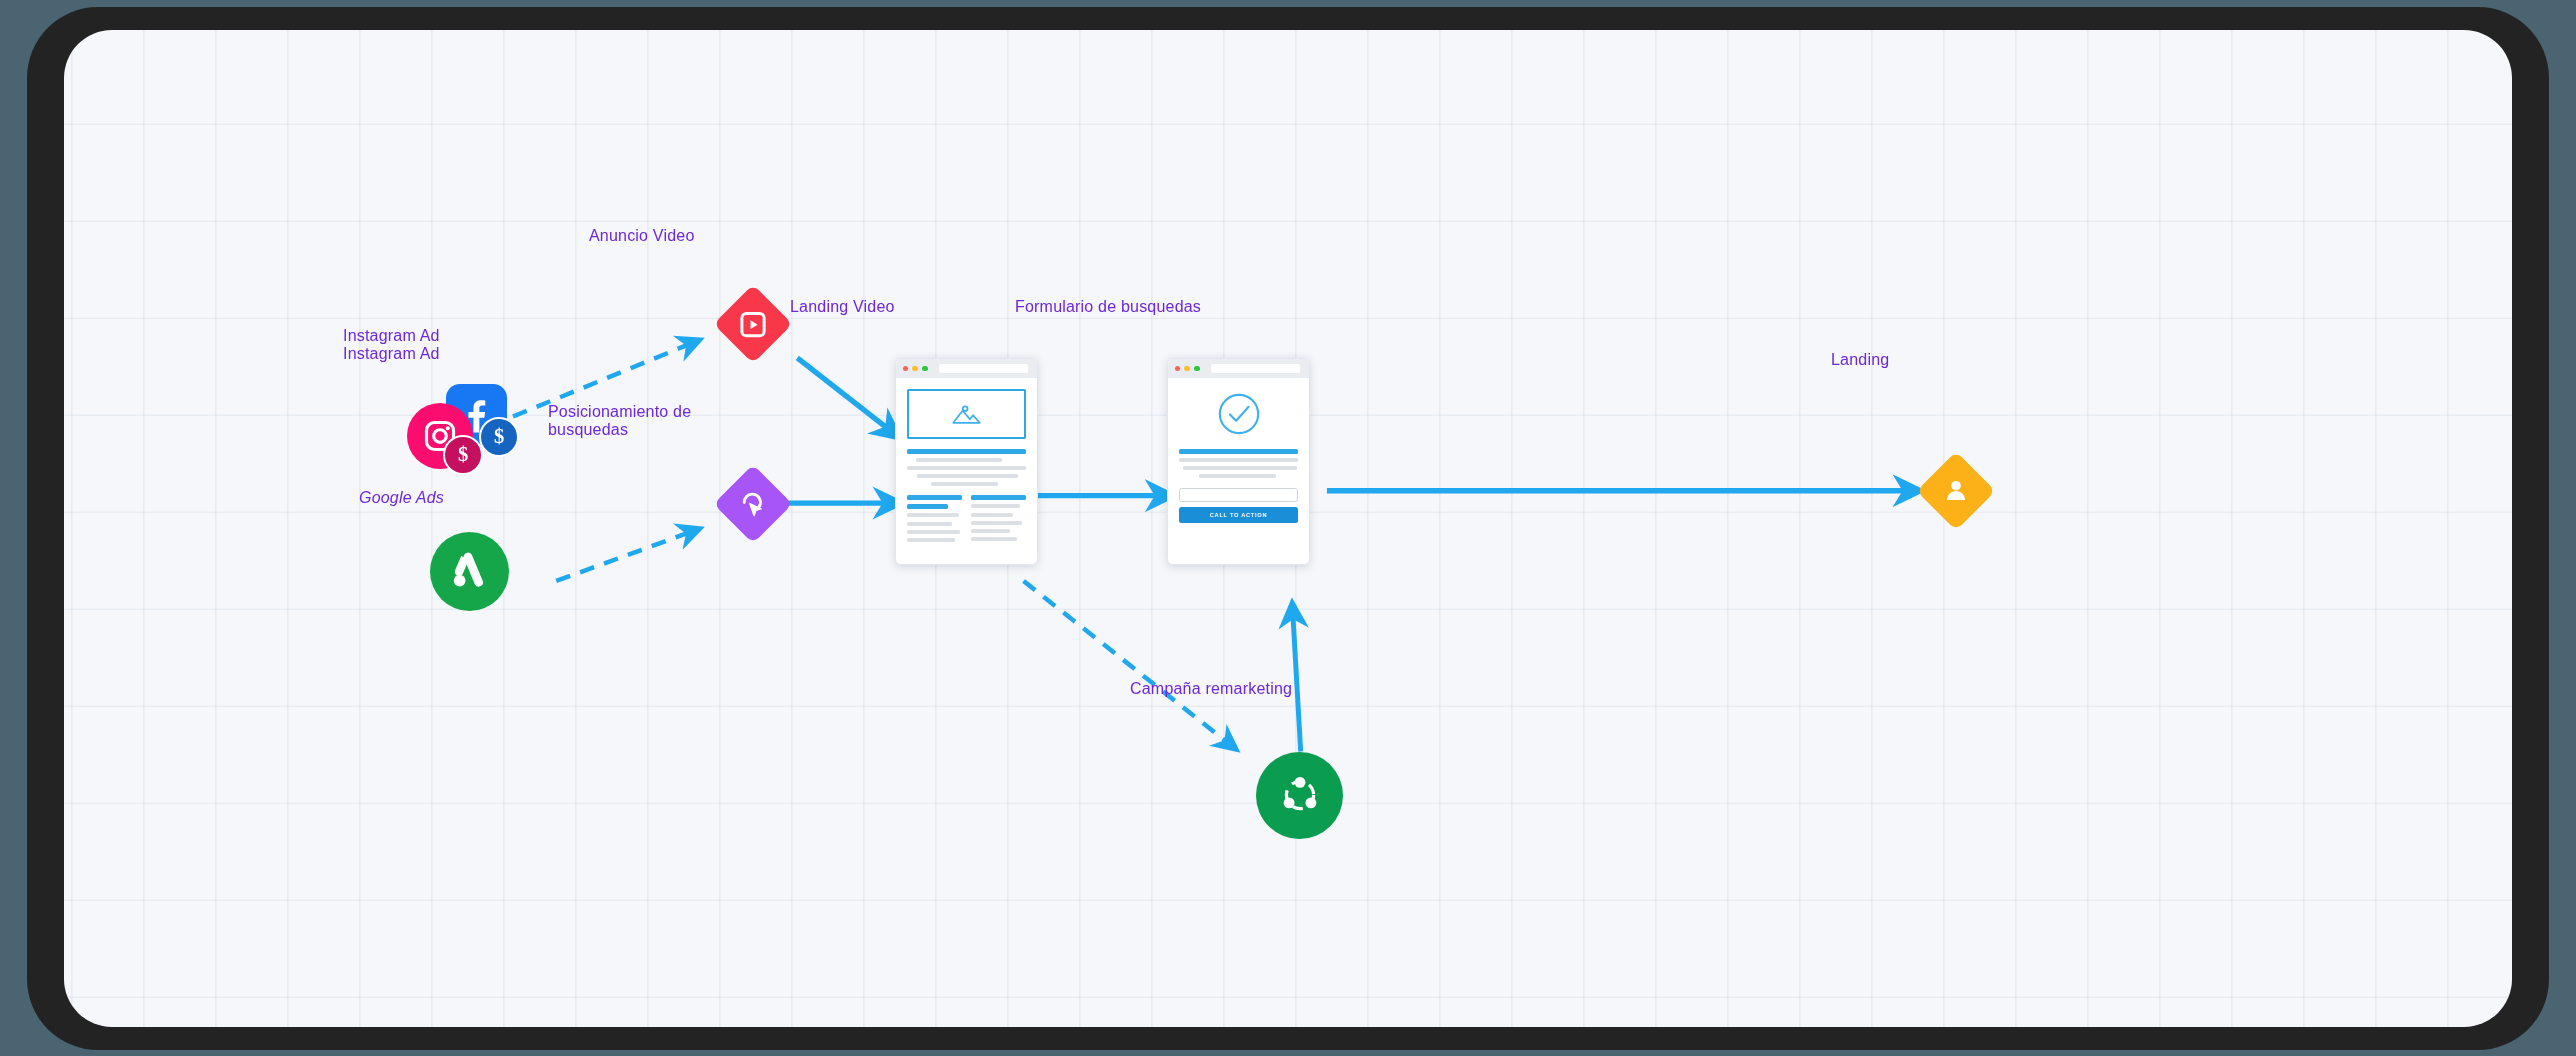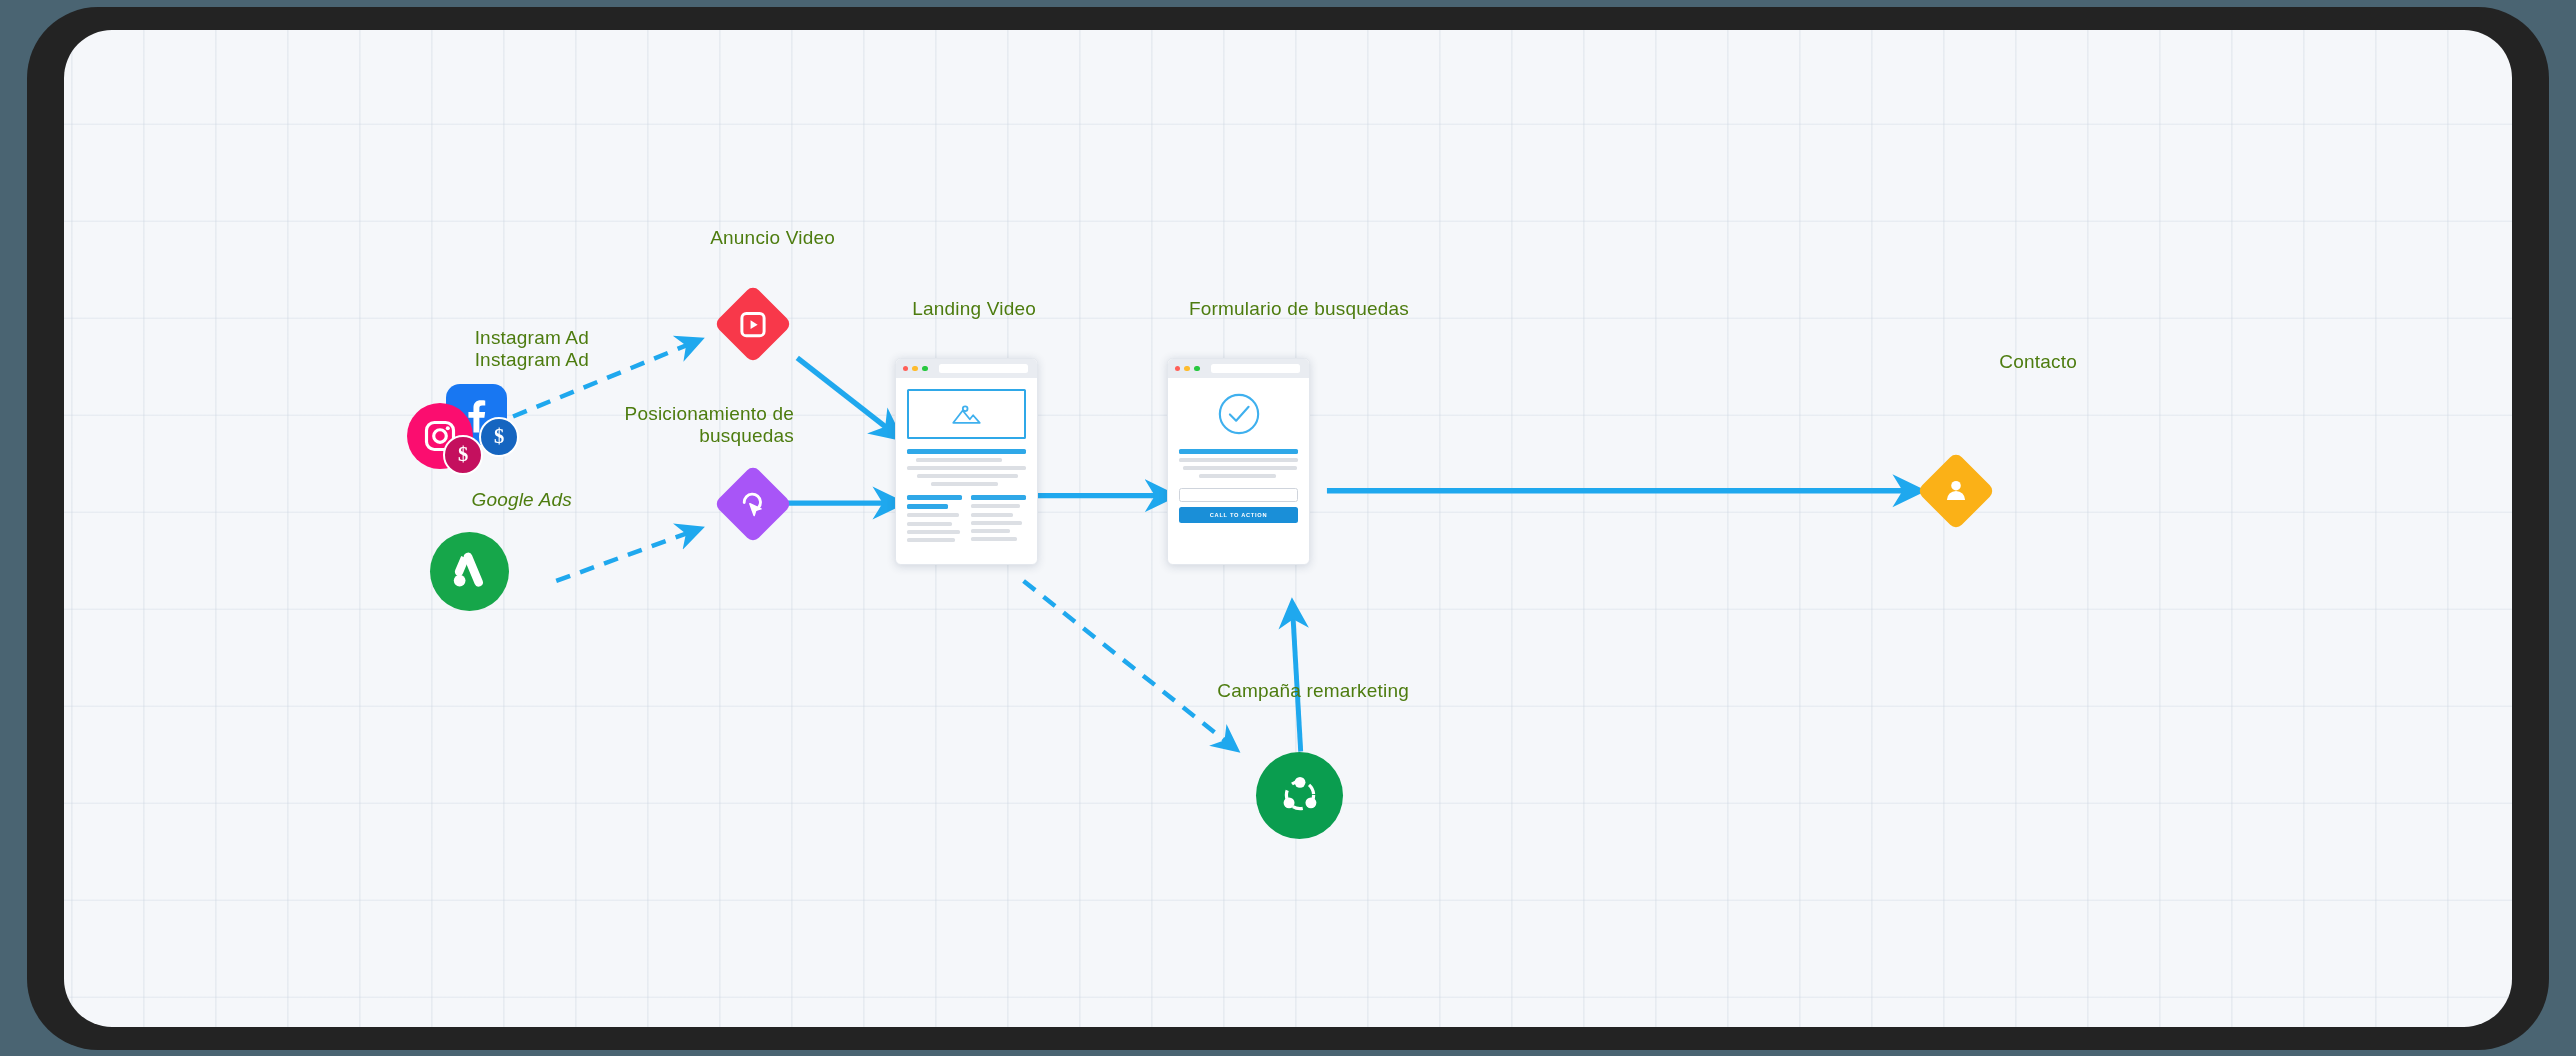--- a/index.html
+++ b/index.html
@@ -20,22 +20,22 @@
     position:absolute;inset:0;
     background-image:
       linear-gradient(to right, rgba(203,213,224,.55) 0.8px, transparent 0.8px),
       linear-gradient(to bottom, rgba(203,213,224,.45) 0.8px, transparent 0.8px);
     background-size:72px 97px;
     background-position:7.4px -3.3px;
   }
   #edges{position:absolute;inset:0;width:2448px;height:997px;}
   .node{position:absolute;}
   .nlabel{
-    position:absolute;color:#4d7c0f;font-size:19px;letter-spacing:0.2px;
-    white-space:nowrap;text-align:right;line-height:1.18;
+    position:absolute;color:#6d28d9;font-size:16px;letter-spacing:0.2px;
+    white-space:nowrap;text-align:left;line-height:1.18;
   }
   .nlabel.two{white-space:normal;width:246px;}
 
   
   .diamond{
     width:56px;height:56px;border-radius:8.2px;transform:rotate(45deg);
     display:flex;align-items:center;justify-content:center;
   }
   .diamond > .gi{transform:rotate(-45deg);display:flex;align-items:center;justify-content:center;}
 
@@ -238,21 +238,21 @@
 
     <div class="node circ" style="left:1192px;top:722px;width:87px;height:87px;background:#0a9d4f;">
       <svg width="46" height="46" viewBox="0 0 24 24">
         <circle cx="12" cy="12" r="7.1" fill="none" stroke="#fff" stroke-width="1.7" stroke-dasharray="5.4 4.2"></circle>
         <circle cx="12" cy="5.4" r="2.85" fill="#fff"></circle>
         <circle cx="6.3" cy="16.1" r="2.85" fill="#fff"></circle>
         <circle cx="17.7" cy="16.1" r="2.85" fill="#fff"></circle>
       </svg>
     </div>
 
-    <div class="nlabel" style="left:1767px;top:321px;width:246px;">Contacto</div>
+    <div class="nlabel" style="left:1767px;top:321px;width:246px;">Landing</div>
 
     <div class="node" style="left:1851px;top:420px;width:82px;height:82px;display:flex;align-items:center;justify-content:center;">
       <div class="diamond" style="background:#fbb117;">
         <span class="gi">
           <svg width="29.5" height="29.5" viewBox="0 0 24 24">
             <circle cx="12" cy="8" r="3.9" fill="#fff"></circle>
             <path d="M4.6 19.6 a7.4 7.4 0 0 1 14.8 0 Z" fill="#fff"></path>
           </svg>
         </span>
       </div>

